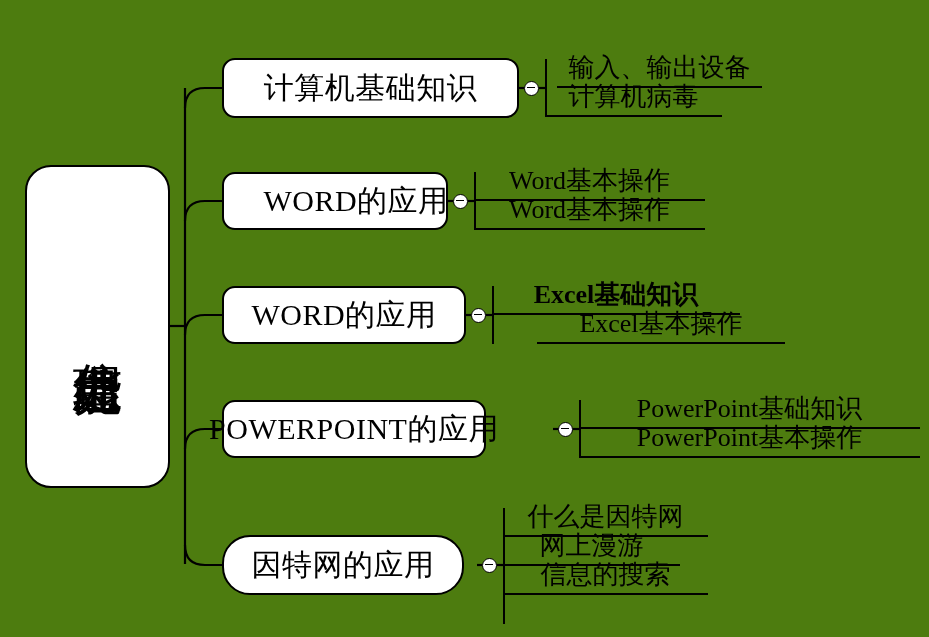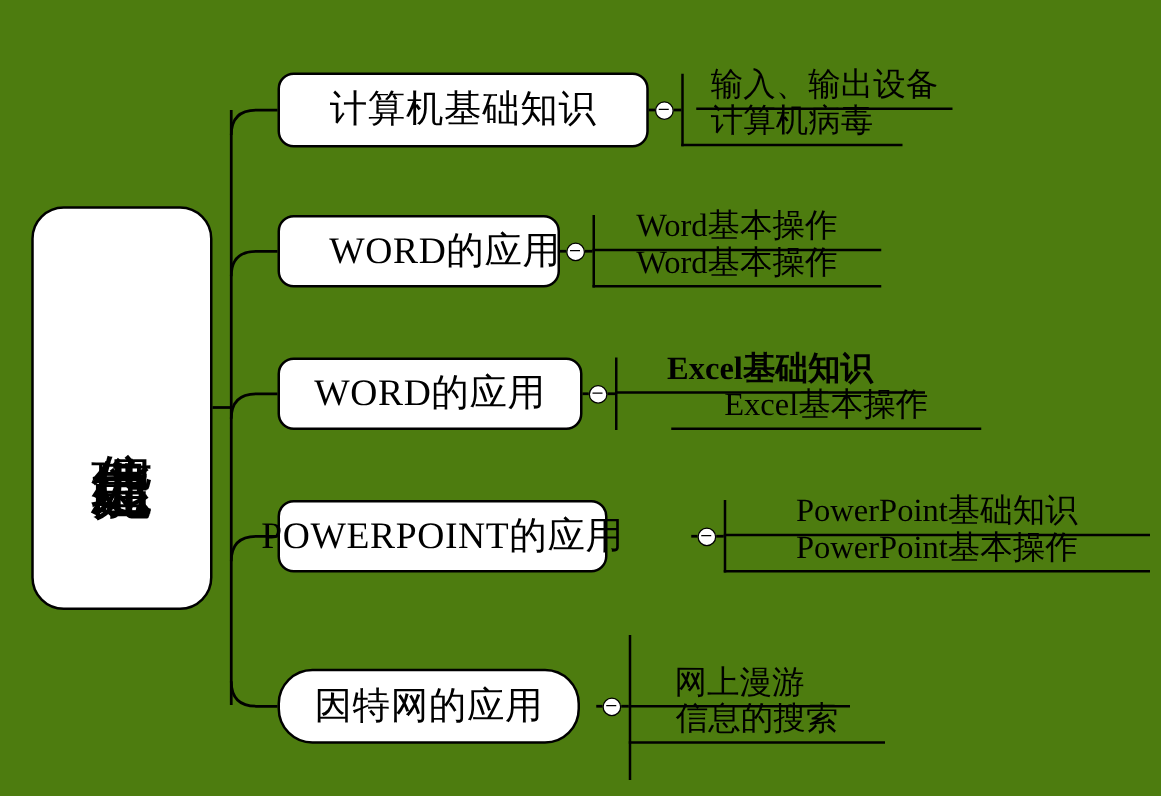--- a/index.html
+++ b/index.html
@@ -214,20 +214,23 @@
       <span class="leaf-label">PowerPoint基本操作</span>
     </div>
   </div>
 
   <div class="branch-node" style="left:222px; top:535px; width:242px; height:60px;border-radius:28px;">
     <span class="branch-label">因特网的应用</span>
   </div>
   <div class="toggle" style="left:482px; top:557.5px;"></div>
   <div class="leaf-group" style="left:503px; top:508px; width:205px; height:116px;">
     <div class="leaf-spine"></div>
+    <div class="leaf-item" style="top:-1px; width:205px; height:30px;">
+      <span class="leaf-label">什么是因特网</span>
+    </div>
     <div class="leaf-item" style="top:29px; width:177px; height:29px;">
       <span class="leaf-label">网上漫游</span>
     </div>
     <div class="leaf-item" style="top:58px; width:205px; height:29px;">
       <span class="leaf-label">信息的搜索</span>
     </div>
   </div>
 
 </div>
 

